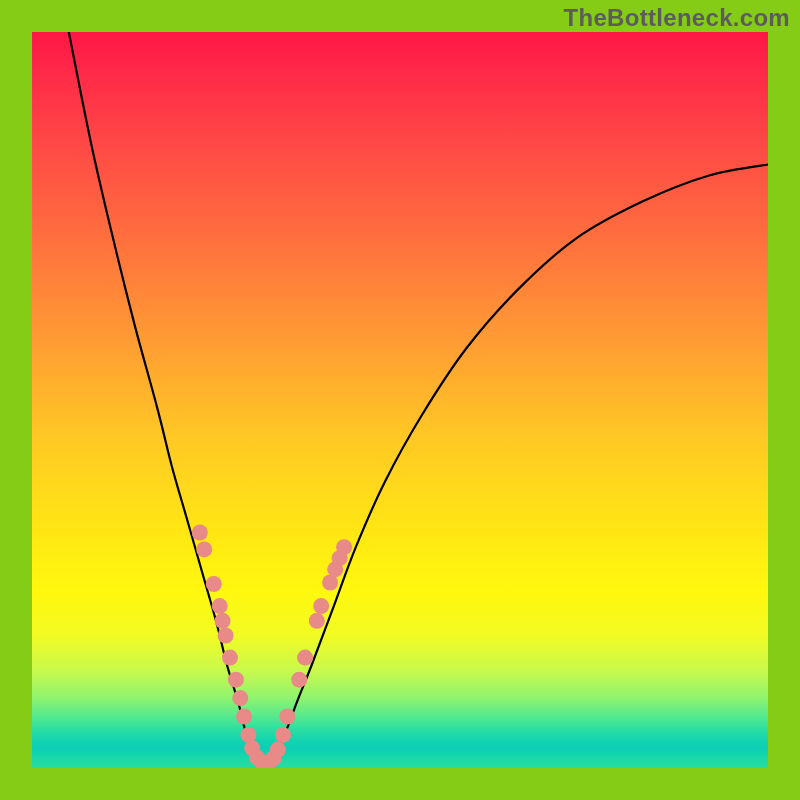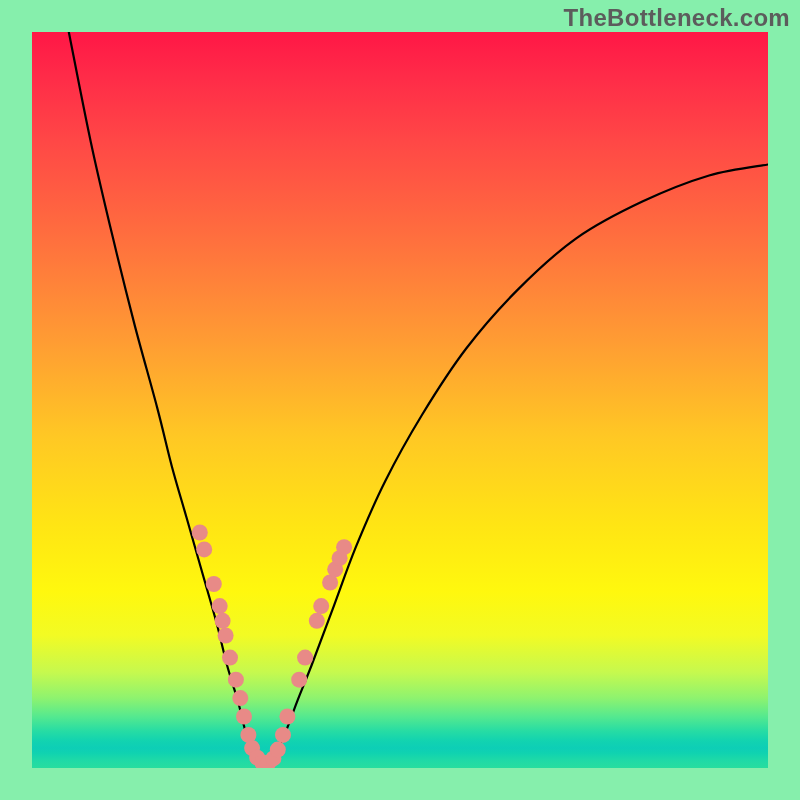--- a/index.html
+++ b/index.html
@@ -8,21 +8,21 @@
     width: 800px;
     height: 800px;
     overflow: hidden;
     background: #000;
     font-family: "Helvetica Neue", Arial, sans-serif;
   }
   .frame {
     position: relative;
     width: 800px;
     height: 800px;
-    background: #86efac;
+    background: #84cc16;
   }
   .plot-area {
     position: absolute;
     left: 32px;
     top: 32px;
     width: 736px;
     height: 736px;
     overflow: hidden;
     background: linear-gradient(
       to bottom,

